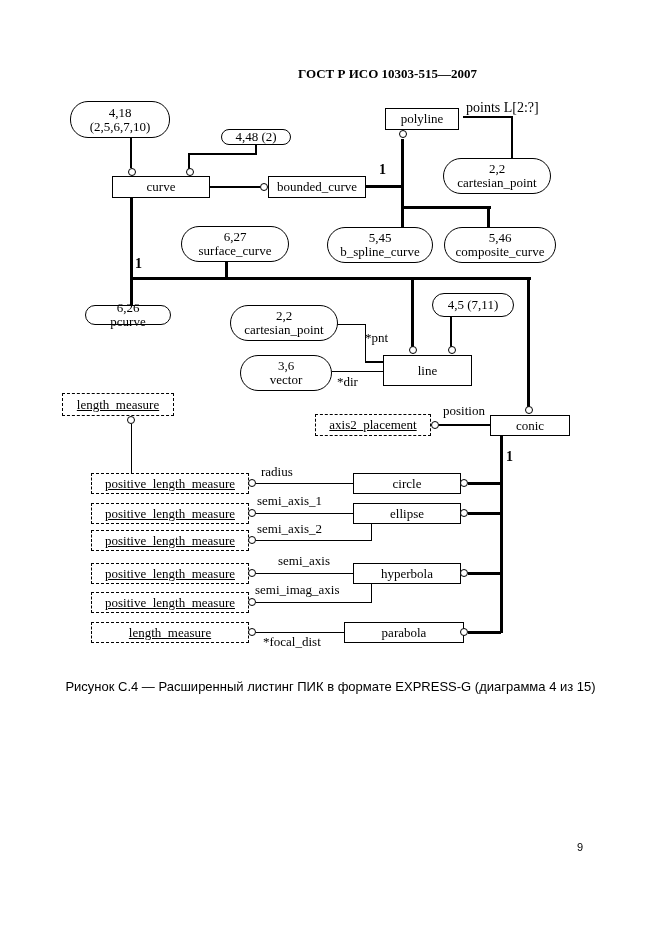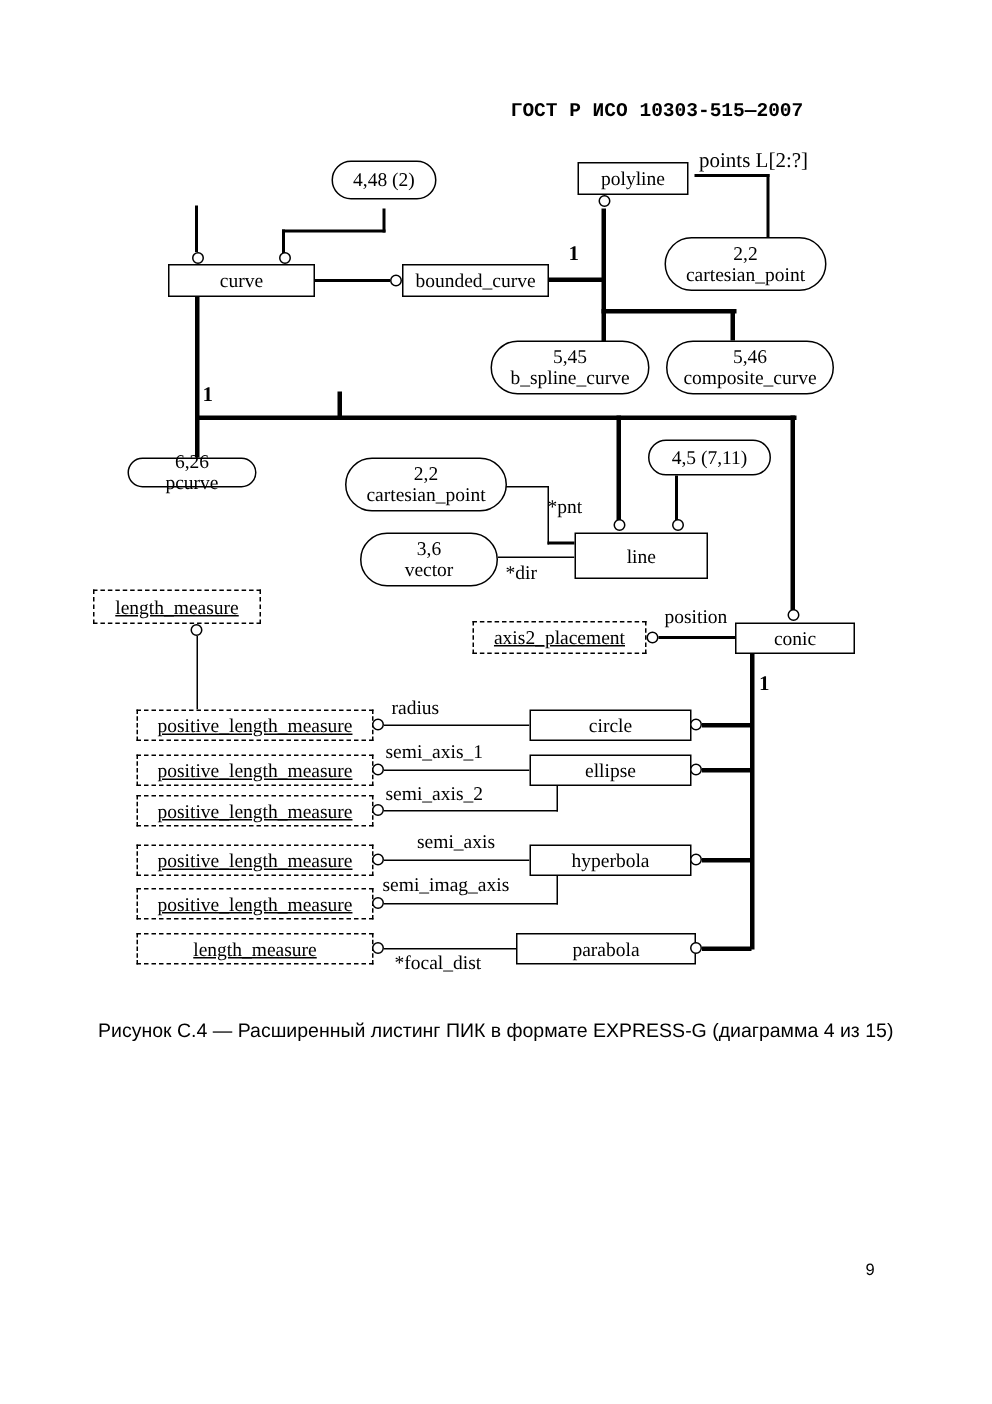--- a/index.html
+++ b/index.html
@@ -8,22 +8,22 @@
   .box{position:absolute;border:1.5px solid #000;background:#fff;display:flex;
        align-items:center;justify-content:center;font-size:13px;line-height:14px;
        text-align:center;box-sizing:border-box;z-index:3;}
   .oval{border-radius:18px;flex-direction:column;}
   .dashedbox{border-style:dashed;border-width:1.4px;text-decoration:underline;}
   .ln{position:absolute;background:#000;z-index:1;}
   .dot{position:absolute;width:6px;height:6px;border:1.5px solid #000;border-radius:50%;
        background:#fff;z-index:4;}
   .lbl{position:absolute;font-size:13px;white-space:nowrap;z-index:5;}
   .card{font-size:14px;font-weight:600;}
-  .hdr{position:absolute;left:298px;top:66px;width:280px;text-align:center;
-       font-family:Liberation Mono, monospace;font-size:13px;font-weight:bold;}
+  .hdr{position:absolute;left:298px;top:66px;width:280px;text-align:left;
+       font-family:Liberation Serif, serif;font-size:13px;font-weight:bold;}
   .cap{position:absolute;left:0;top:679px;width:661px;text-align:center;
        font-family:"Liberation Sans",sans-serif;font-size:13px;}
   .pg{position:absolute;left:565px;top:841px;width:30px;text-align:center;
       font-family:"Liberation Sans",sans-serif;font-size:11px;}
 </style>
 </head>
 <body>
 
 <div id="page">
 
@@ -81,26 +81,34 @@
   <div class="dot" style="left:247.5px;top:509px"></div>
   <div class="dot" style="left:247.5px;top:536px"></div>
   <div class="dot" style="left:247.5px;top:569px"></div>
   <div class="dot" style="left:247.5px;top:598px"></div>
   <div class="dot" style="left:247.5px;top:628px"></div>
   <div class="dot" style="left:459.5px;top:479px"></div>
   <div class="dot" style="left:459.5px;top:509px"></div>
   <div class="dot" style="left:459.5px;top:569px"></div>
   <div class="dot" style="left:459.5px;top:628px"></div>
 
-  <div class="box oval" style="left:221px;top:107px;width:70px;height:26px">
+  <div class="box oval" style="left:70px;top:101px;width:100px;height:37px">
+    <span>4,18</span>
+    <span>(2,5,6,7,10)</span>
+  </div>
+  <div class="box oval" style="left:221px;top:129px;width:70px;height:16px">
     <span>4,48 (2)</span>
   </div>
   <div class="box oval" style="left:443px;top:158px;width:108px;height:36px">
     <span>2,2</span>
     <span>cartesian_point</span>
+  </div>
+  <div class="box oval" style="left:181px;top:226px;width:108px;height:36px">
+    <span>6,27</span>
+    <span>surface_curve</span>
   </div>
   <div class="box oval" style="left:327px;top:227px;width:106px;height:36px">
     <span>5,45</span>
     <span>b_spline_curve</span>
   </div>
   <div class="box oval" style="left:444px;top:227px;width:112px;height:36px">
     <span>5,46</span>
     <span>composite_curve</span>
   </div>
   <div class="box oval" style="left:85px;top:305px;width:86px;height:20px">

